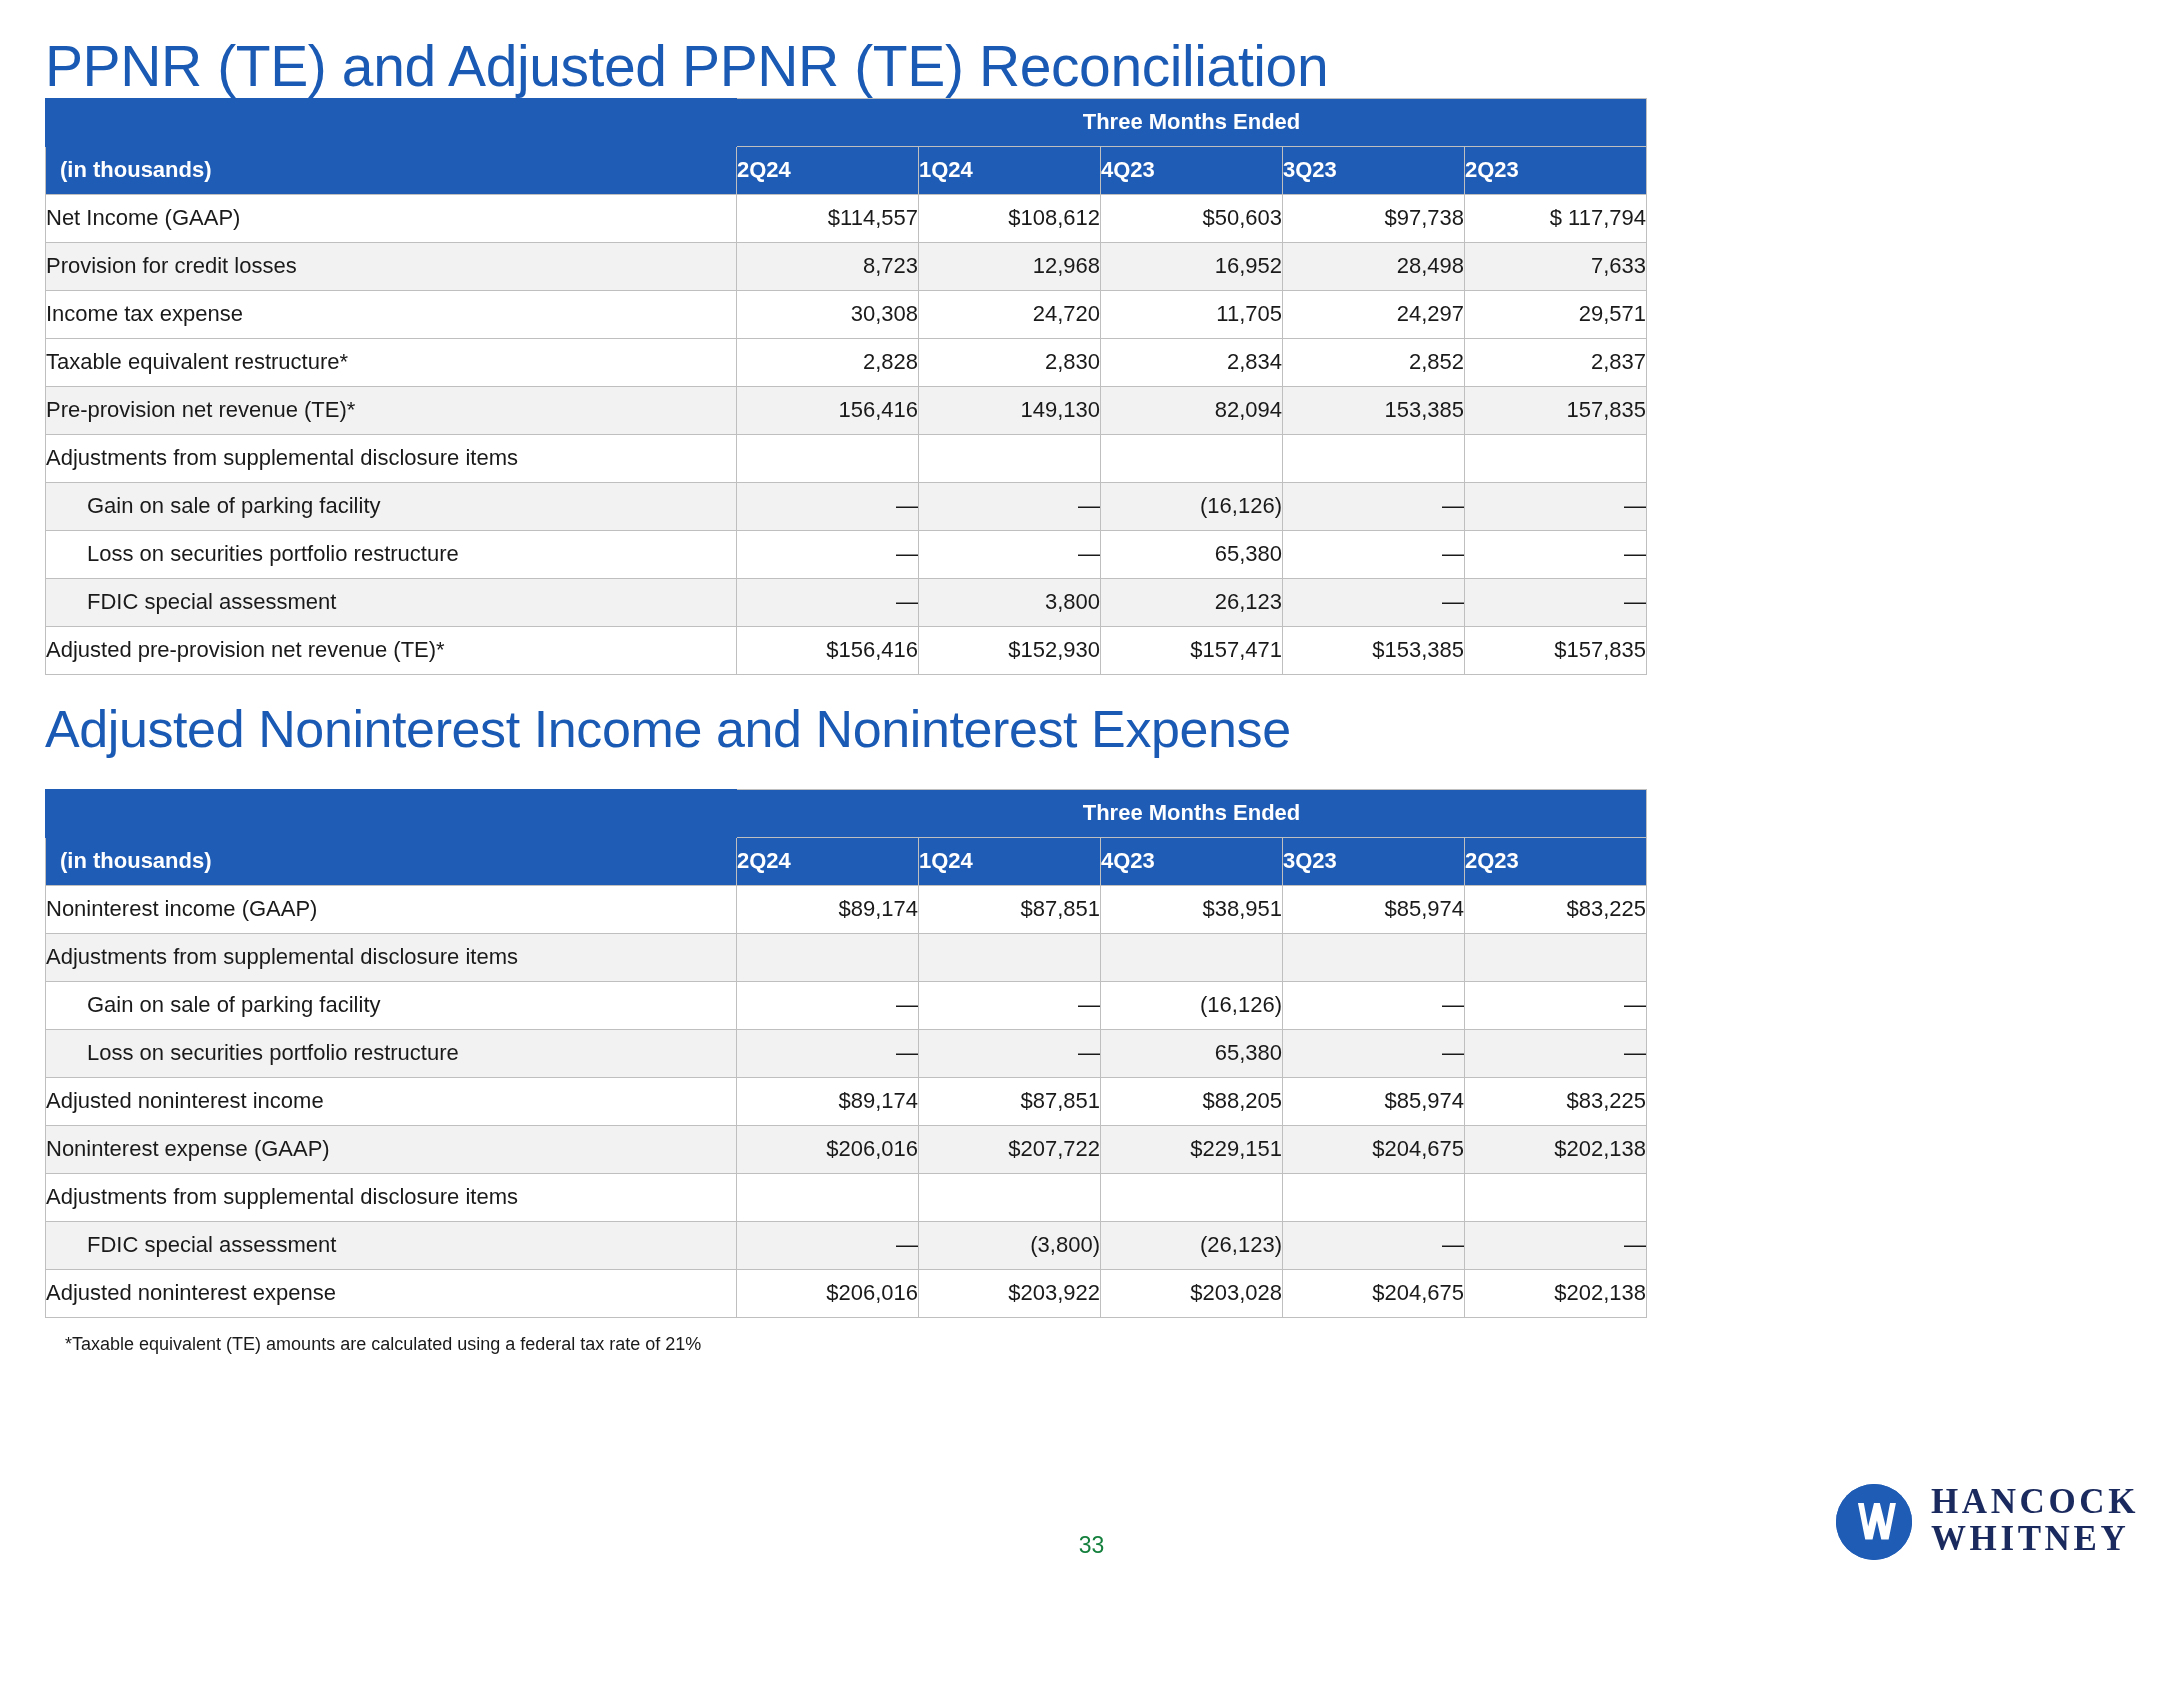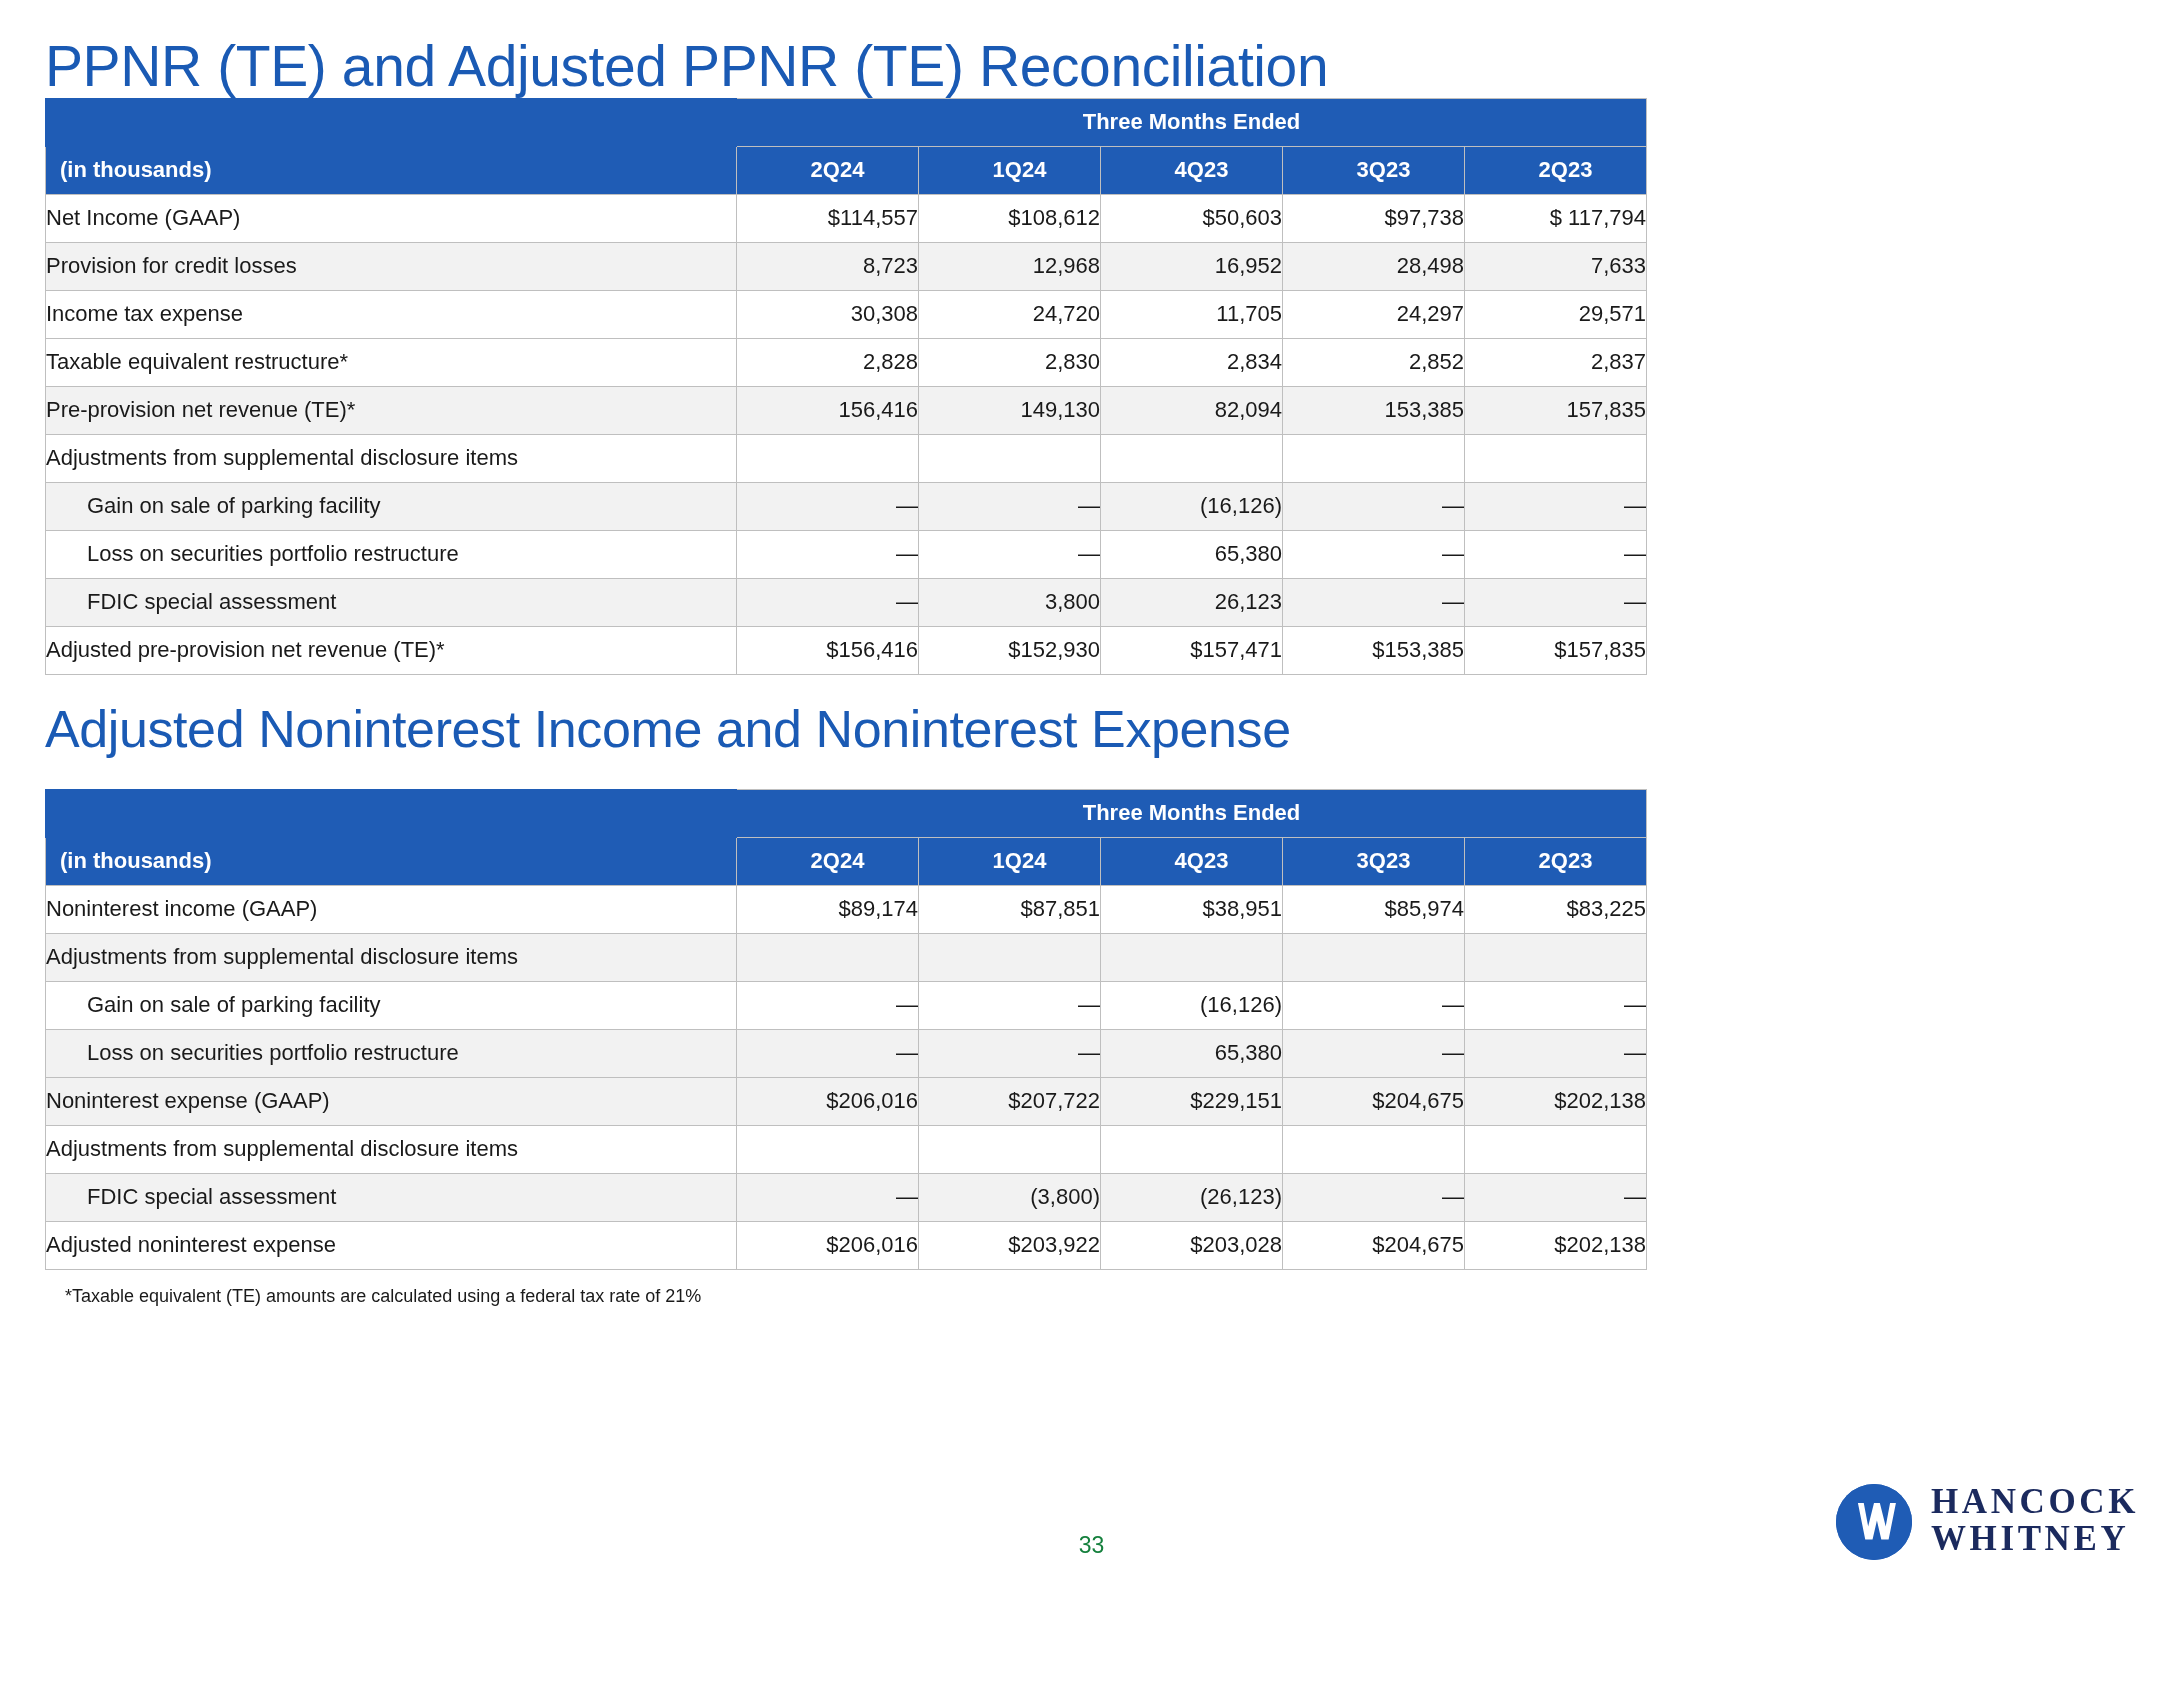--- a/index.html
+++ b/index.html
@@ -67,23 +67,22 @@
     font-weight: bold;
     border: 0.7px solid #1f5cb5;
     font-size: 22px;
     height: 45px;
   }
   .hdr-row td.lbl {
     text-align: left;
     padding-left: 14px;
   }
   .hdr-row td.num {
-    text-align: center;
+    text-align: left;
     padding-right: 16px;
-    padding-left: 36px;
   }
   td.lbl {
     text-align: left;
     padding-left: 10.2px;
     white-space: nowrap;
   }
   td.lbl.ind {
     padding-left: 41px;
   }
   td.num {
@@ -295,20 +294,28 @@
         <td class="num">—</td>
         <td class="num">—</td>
       </tr>
       <tr class="shade">
         <td class="lbl ind">Loss on securities portfolio restructure</td>
         <td class="num">—</td>
         <td class="num">—</td>
         <td class="num">65,380</td>
         <td class="num">—</td>
         <td class="num">—</td>
+      </tr>
+      <tr class="plain">
+        <td class="lbl">Adjusted noninterest income</td>
+        <td class="num">$89,174</td>
+        <td class="num">$87,851</td>
+        <td class="num">$88,205</td>
+        <td class="num">$85,974</td>
+        <td class="num">$83,225</td>
       </tr>
       <tr class="shade">
         <td class="lbl">Noninterest expense (GAAP)</td>
         <td class="num">$206,016</td>
         <td class="num">$207,722</td>
         <td class="num">$229,151</td>
         <td class="num">$204,675</td>
         <td class="num">$202,138</td>
       </tr>
       <tr class="plain">

